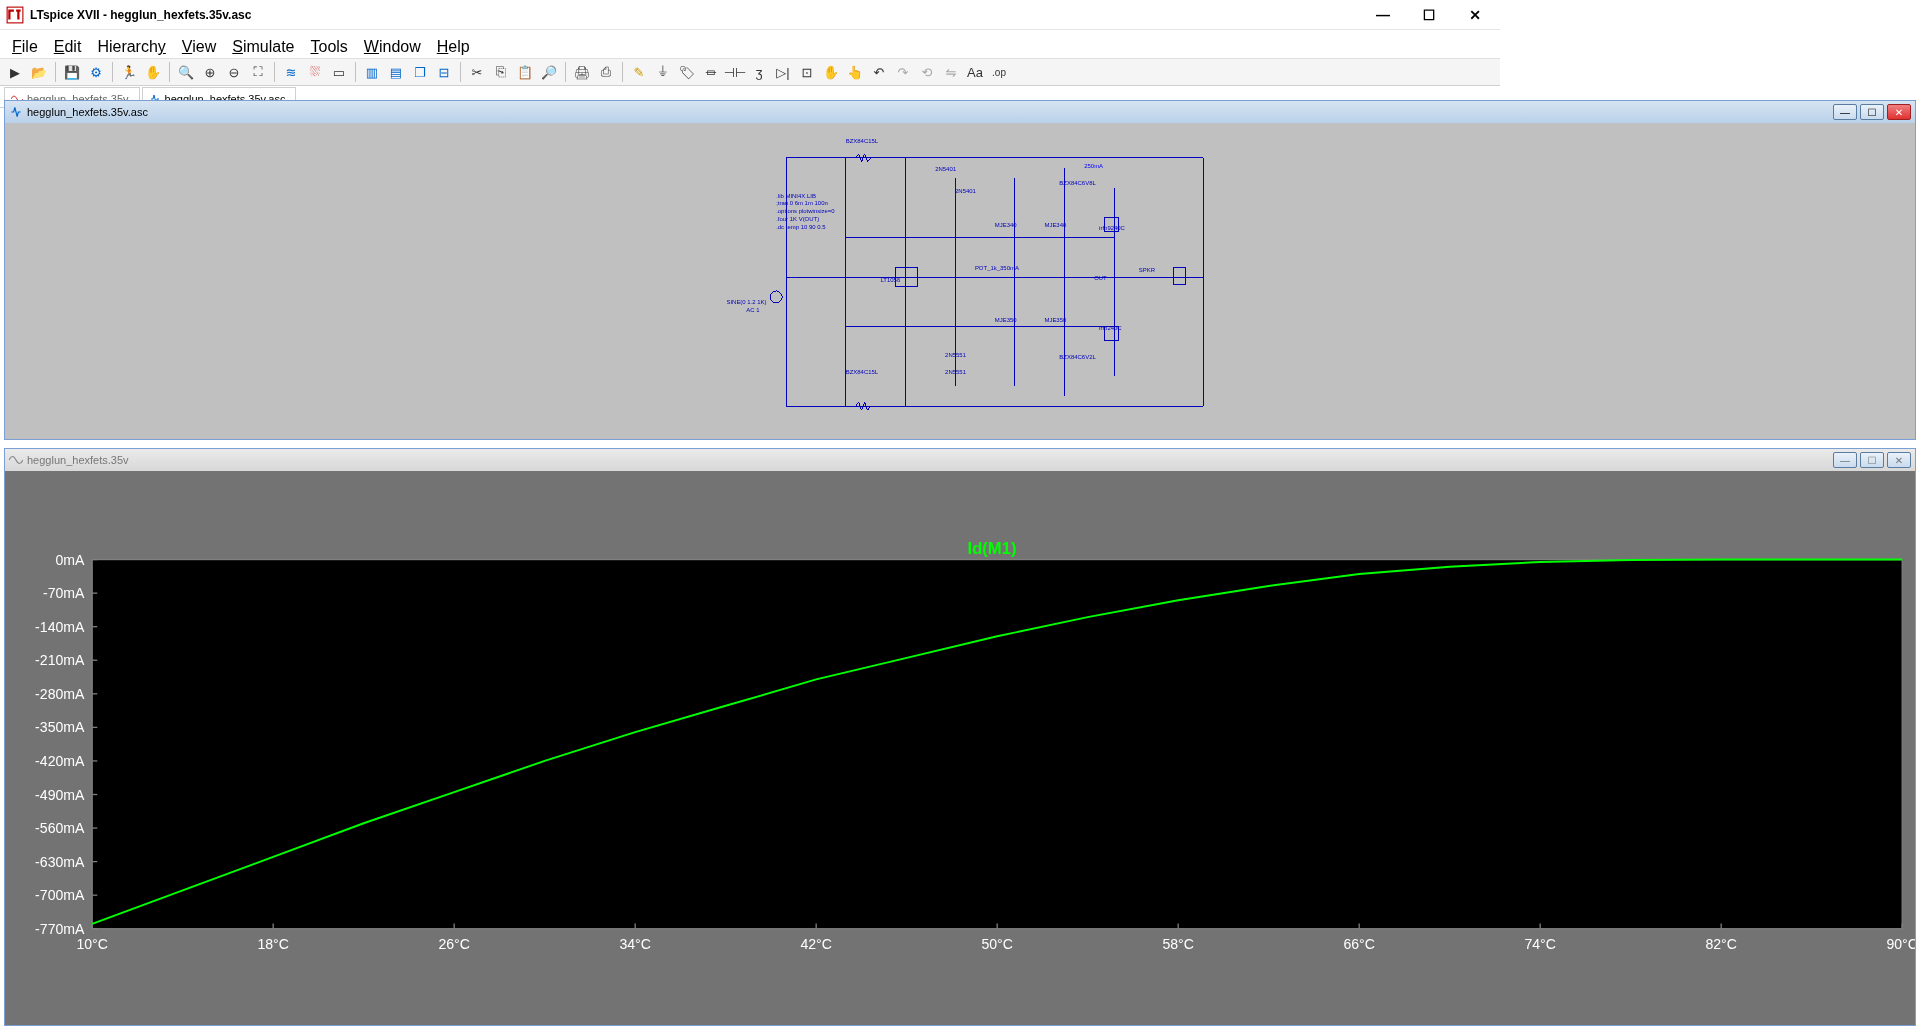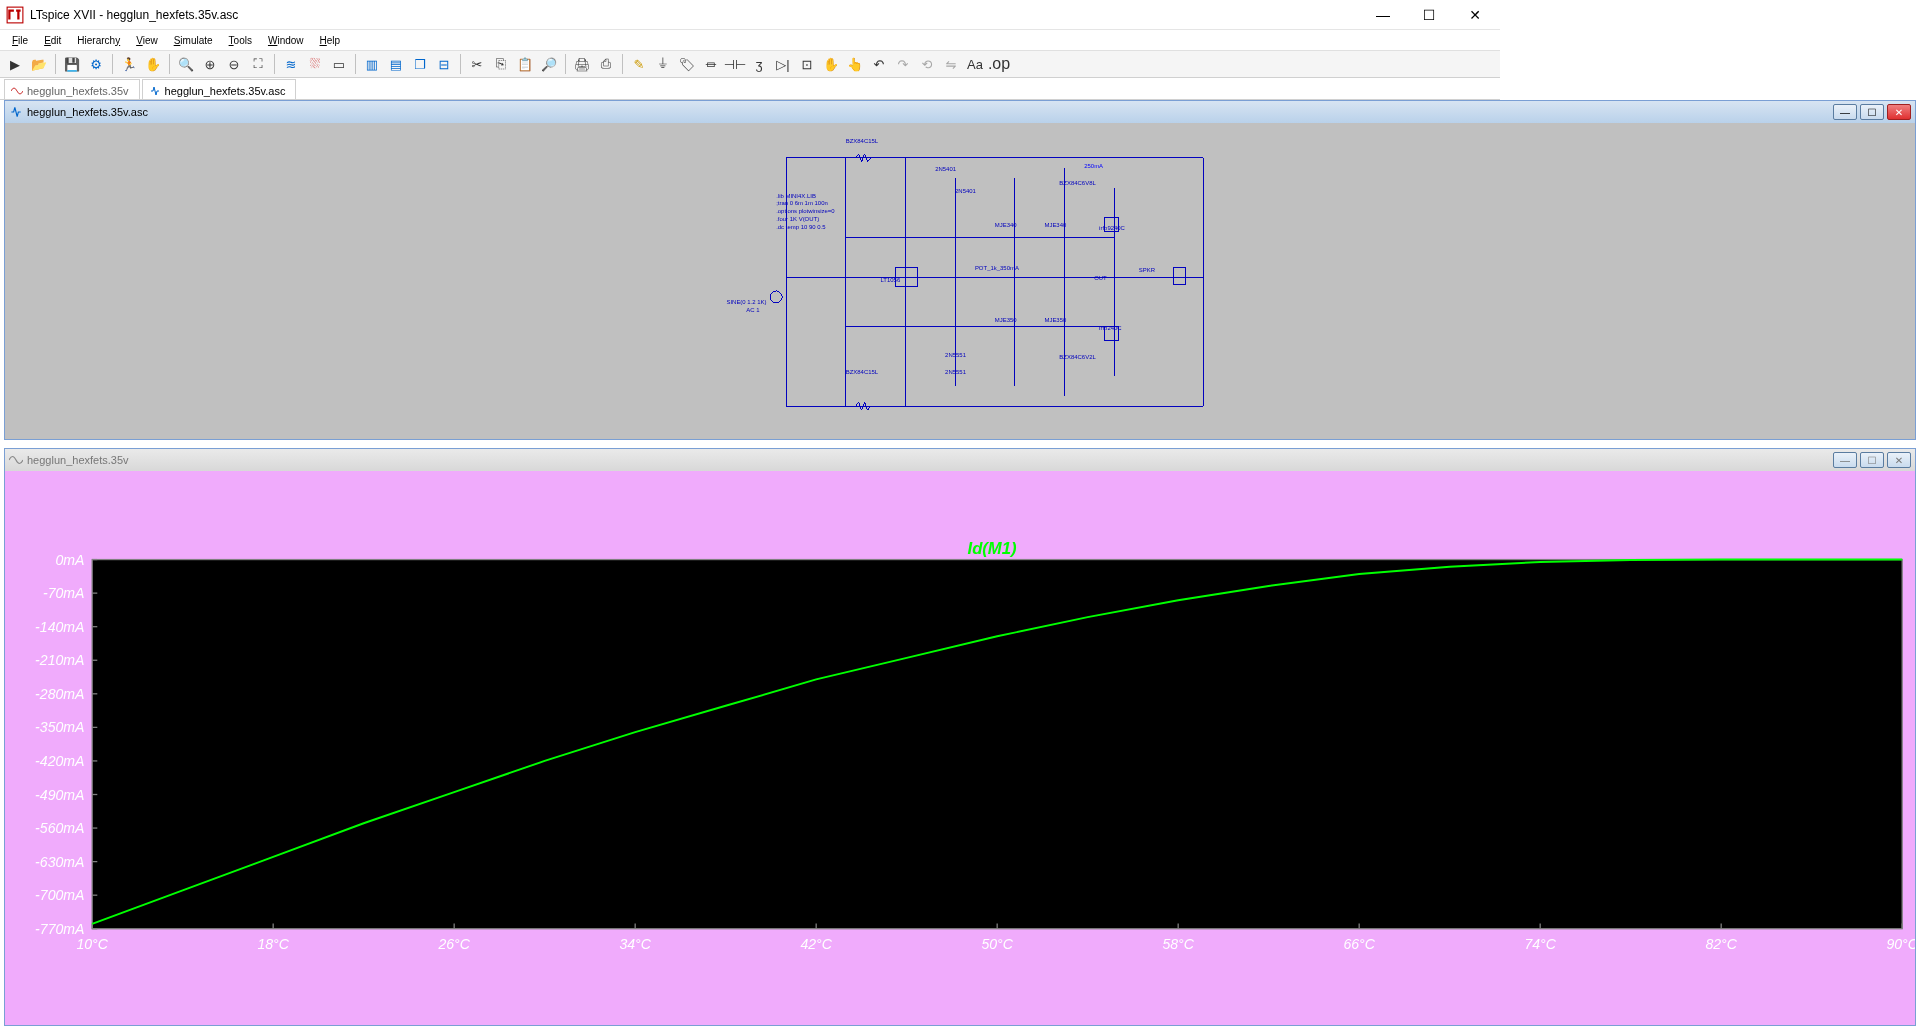--- a/index.html
+++ b/index.html
@@ -1,23 +1,23 @@
 <!DOCTYPE html>
 <html><head>
 <meta charset="utf-8">
 <style>
   * { box-sizing: border-box; margin: 0; padding: 0; font-family: "Segoe UI", Tahoma, sans-serif; }
   html, body { width: 1500px; height: 805px; overflow: hidden; background: #fff; }
-  .titlebar { height: 30px; background: #fff; display: flex; align-items: center; padding: 0 2px; border-bottom: 1px solid #e5e5e5; }
+  .titlebar { height: 30px; background: #fff; display: flex; align-items: center; padding: 0 2px; border-bottom: 1px solid #e5e5e5; font-weight: bold; }
   .titlebar .app-icon { width: 18px; height: 18px; margin: 0 6px 0 4px; }
   .titlebar .title { flex: 1; font-size: 12px; color: #000; }
   .titlebar .win-btns { display: flex; }
   .titlebar .win-btn { width: 46px; height: 30px; display: flex; align-items: center; justify-content: center; font-size: 14px; color: #000; }
 
-  .menubar { height: 20px; background: #fff; display: flex; align-items: center; padding: 0 4px; font-size: 10px; }
+  .menubar { height: 20px; background: #fff; display: flex; align-items: flex-end; padding: 0 4px; font-size: 16px; margin-top: 8px; }
   .menubar .menu-item { padding: 2px 8px; cursor: default; }
   .menubar .menu-item u { text-decoration: underline; }
 
   .toolbar { height: 28px; background: #f5f5f5; border-top: 1px solid #e0e0e0; border-bottom: 1px solid #d0d0d0; display: flex; align-items: center; padding: 0 4px; gap: 2px; }
   .toolbar .tbtn { width: 22px; height: 22px; display: flex; align-items: center; justify-content: center; border: 1px solid transparent; font-size: 13px; color: #333; }
   .toolbar .sep { width: 1px; height: 20px; background: #c0c0c0; margin: 0 3px; }
 
   .doc-tabs { height: 22px; background: #fff; border-bottom: 1px solid #d0d0d0; display: flex; align-items: end; padding-left: 4px; }
   .doc-tab { height: 20px; padding: 2px 10px 0 6px; font-size: 11px; border: 1px solid #d0d0d0; border-bottom: none; background: #fff; margin-right: 2px; display: flex; align-items: center; gap: 4px; color: #666; }
   .doc-tab.active { background: #fff; color: #000; }
@@ -33,21 +33,21 @@
   .mdi-title .mdi-btn { width: 24px; height: 16px; border: 1px solid #5a7ca0; background: linear-gradient(#eaf1f9,#c9dbee); margin-left: 3px; display:flex; align-items:center; justify-content:center; font-size:10px; border-radius:2px;}
   .mdi-title .mdi-btn.close { background: linear-gradient(#f08080,#e03030); color:#fff; border-color:#a02020;}
   .mdi-title.inactive { background: linear-gradient(#eaeaea,#d8d8d8); color:#777; }
 
   .schematic-canvas { position: absolute; top: 22px; left: 0; right: 0; bottom: 0; background: #c0c0c0; }
   .schematic-svg line, .schematic-svg rect, .schematic-svg polyline, .schematic-svg circle, .schematic-svg path { stroke:#0000bd; fill:none; stroke-width:1; shape-rendering:crispEdges; }
   .sch-text { fill:#0000bd; stroke:none; font-size:6px; font-family:Arial; }
   .sch-text-blue { fill:#0000ff; }
 
   
-  .plot-body { position: absolute; top: 22px; left: 0; right: 0; bottom: 0; background: #f0abfc; font-style: italic; }
+  .plot-body { position: absolute; top: 22px; left: 0; right: 0; bottom: 0; background: #737373; }
   .plot-svg text { font-family: Arial; }
 </style>
 </head>
 <body>
 
 <div class="titlebar">
   <svg class="app-icon" viewBox="0 0 16 16">
       <rect x="1" y="1" width="14" height="14" fill="#fff" stroke="#b00"></rect>
       <path d="M3 12 L3 4 L7 4" stroke="#b00" fill="none" stroke-width="2"></path>
       <path d="M9 4 L13 4 L11 4 L11 12" stroke="#b00" fill="none" stroke-width="2"></path>
@@ -111,21 +111,21 @@
   <div class="tbtn">ʒ</div>
   <div class="tbtn">▷|</div>
   <div class="tbtn">⊡</div>
   <div class="tbtn">✋</div>
   <div class="tbtn">👆</div>
   <div class="tbtn">↶</div>
   <div class="tbtn" style="opacity:.4">↷</div>
   <div class="tbtn" style="opacity:.4">⟲</div>
   <div class="tbtn" style="opacity:.4">⇋</div>
   <div class="tbtn" style="">Aa</div>
-  <div class="tbtn" style="font-size:16px">.op</div>
+  <div class="tbtn" style="font-size:10px">.op</div>
 </div>
 
 <div class="doc-tabs">
   <div class="doc-tab">
     <svg class="tab-icon" viewBox="0 0 12 12">
         <path d="M0 6 Q3 0 6 6 T12 6" stroke="#c33" fill="none"></path>
       </svg>
     <span>hegglun_hexfets.35v</span>
   </div>
   <div class="doc-tab active">

